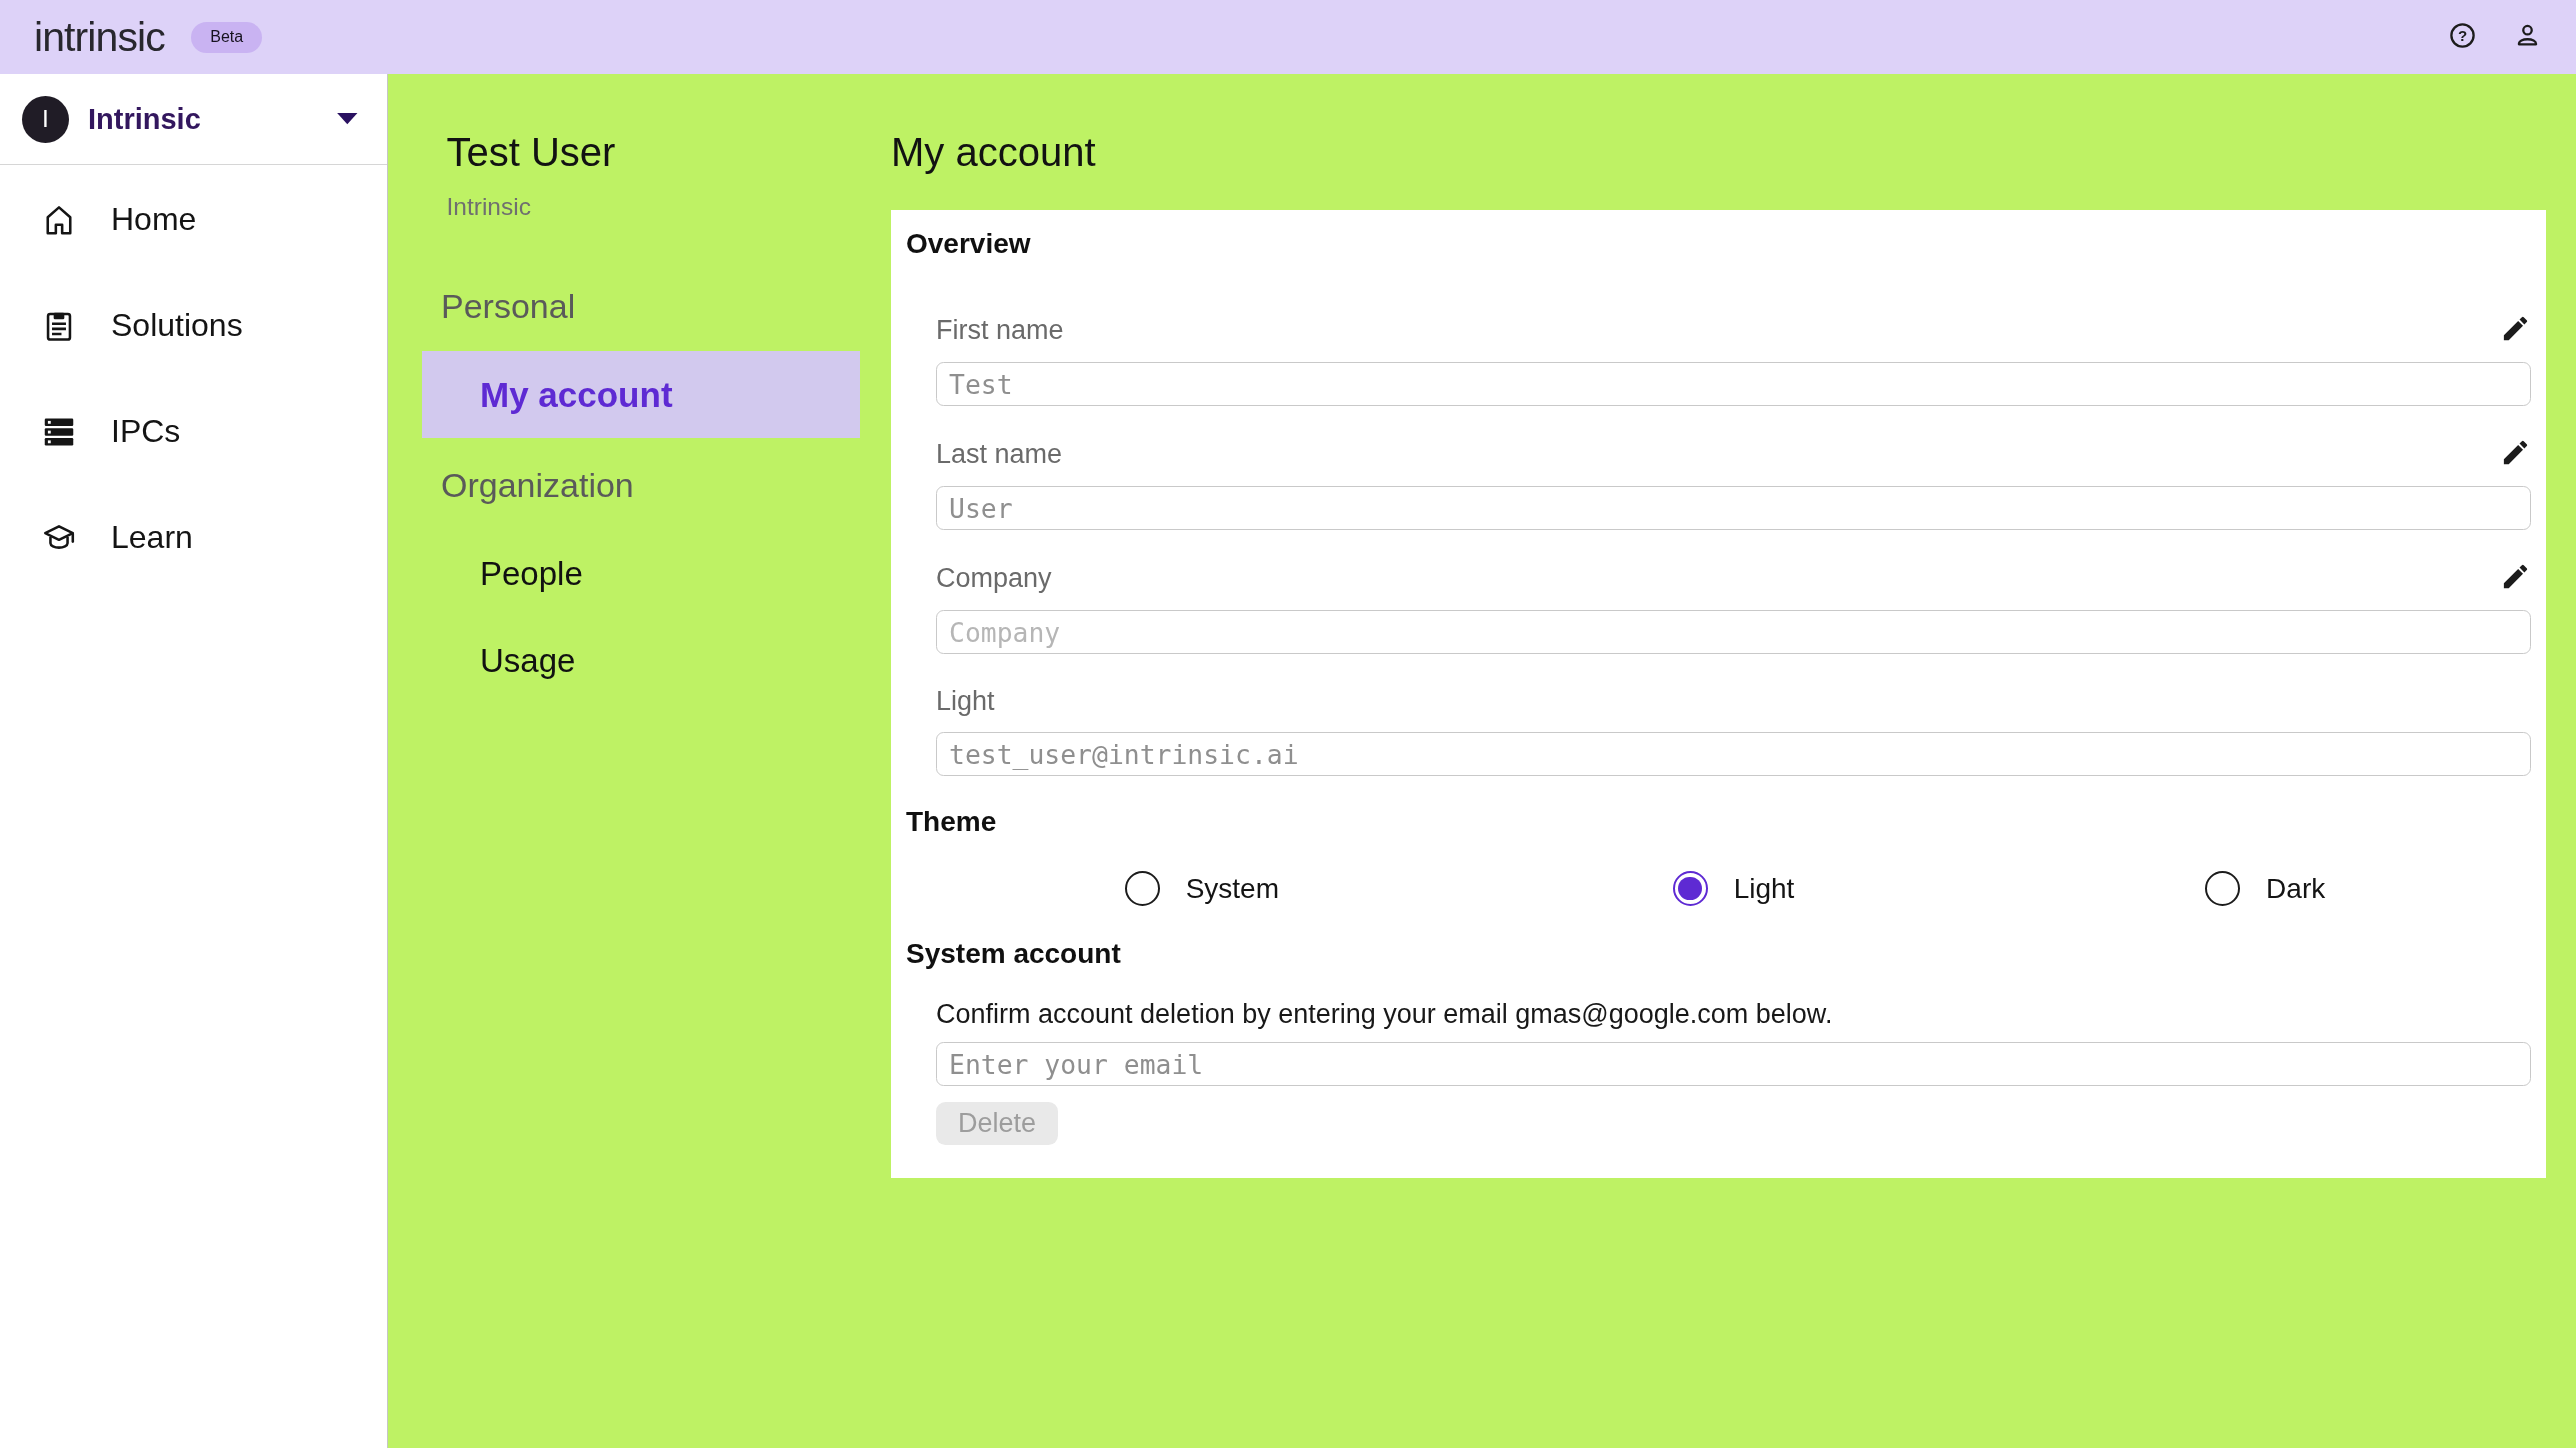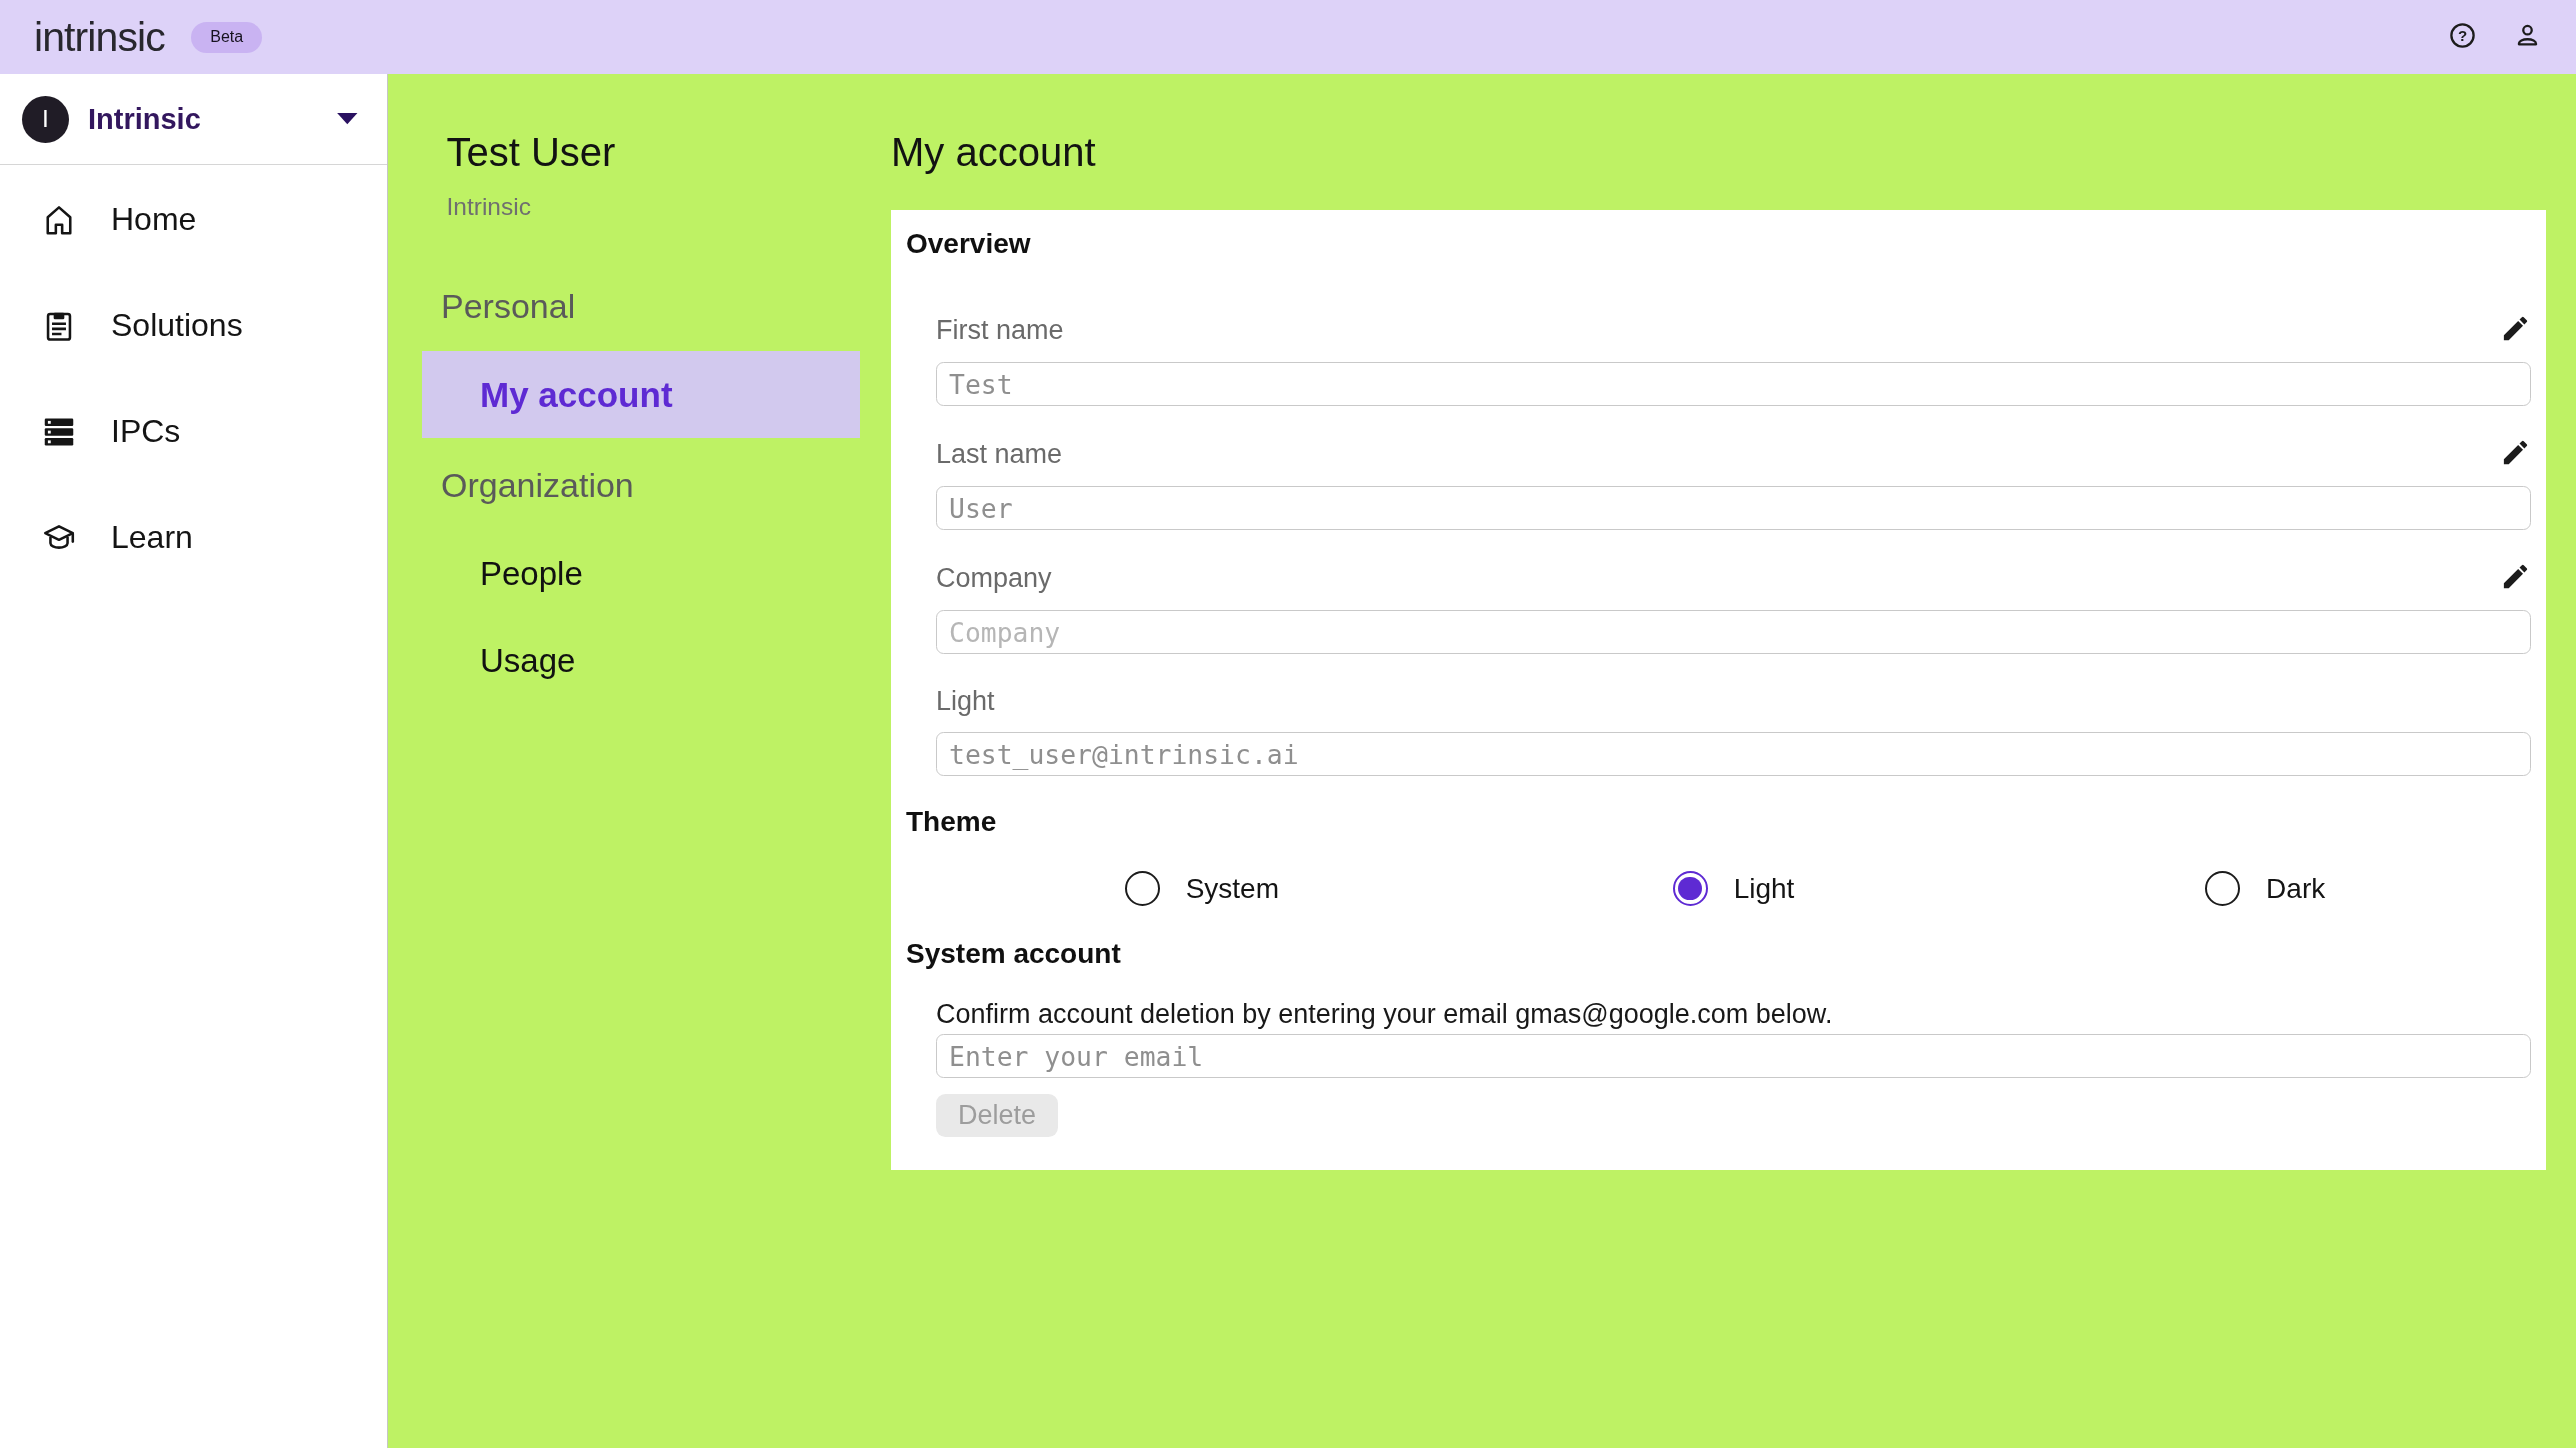--- a/index.html
+++ b/index.html
@@ -182,21 +182,21 @@
     position: absolute;
     inset: 3.8px;
     border-radius: 50%;
     background: #5e2ad3;
   }
   .radio-label { font-size: 28px; color: #141414; }
 
   .delete-heading { margin-top: 34px; }
   .delete-body { padding-left: 30px; }
   .confirm-text { margin-top: 33px; font-size: 27px; line-height: 1; color: #181818; }
-  .delete-input { margin-top: 6px; }
+  .delete-input { margin-top: 14px; }
   .delete-btn {
     margin-top: 16px;
     height: 43px;
     padding: 0 22px;
     background: #e9e9e9;
     border: none;
     border-radius: 9.4px;
     font-family: "Liberation Sans", sans-serif;
     font-size: 27px;
     color: #9d9d9d;

